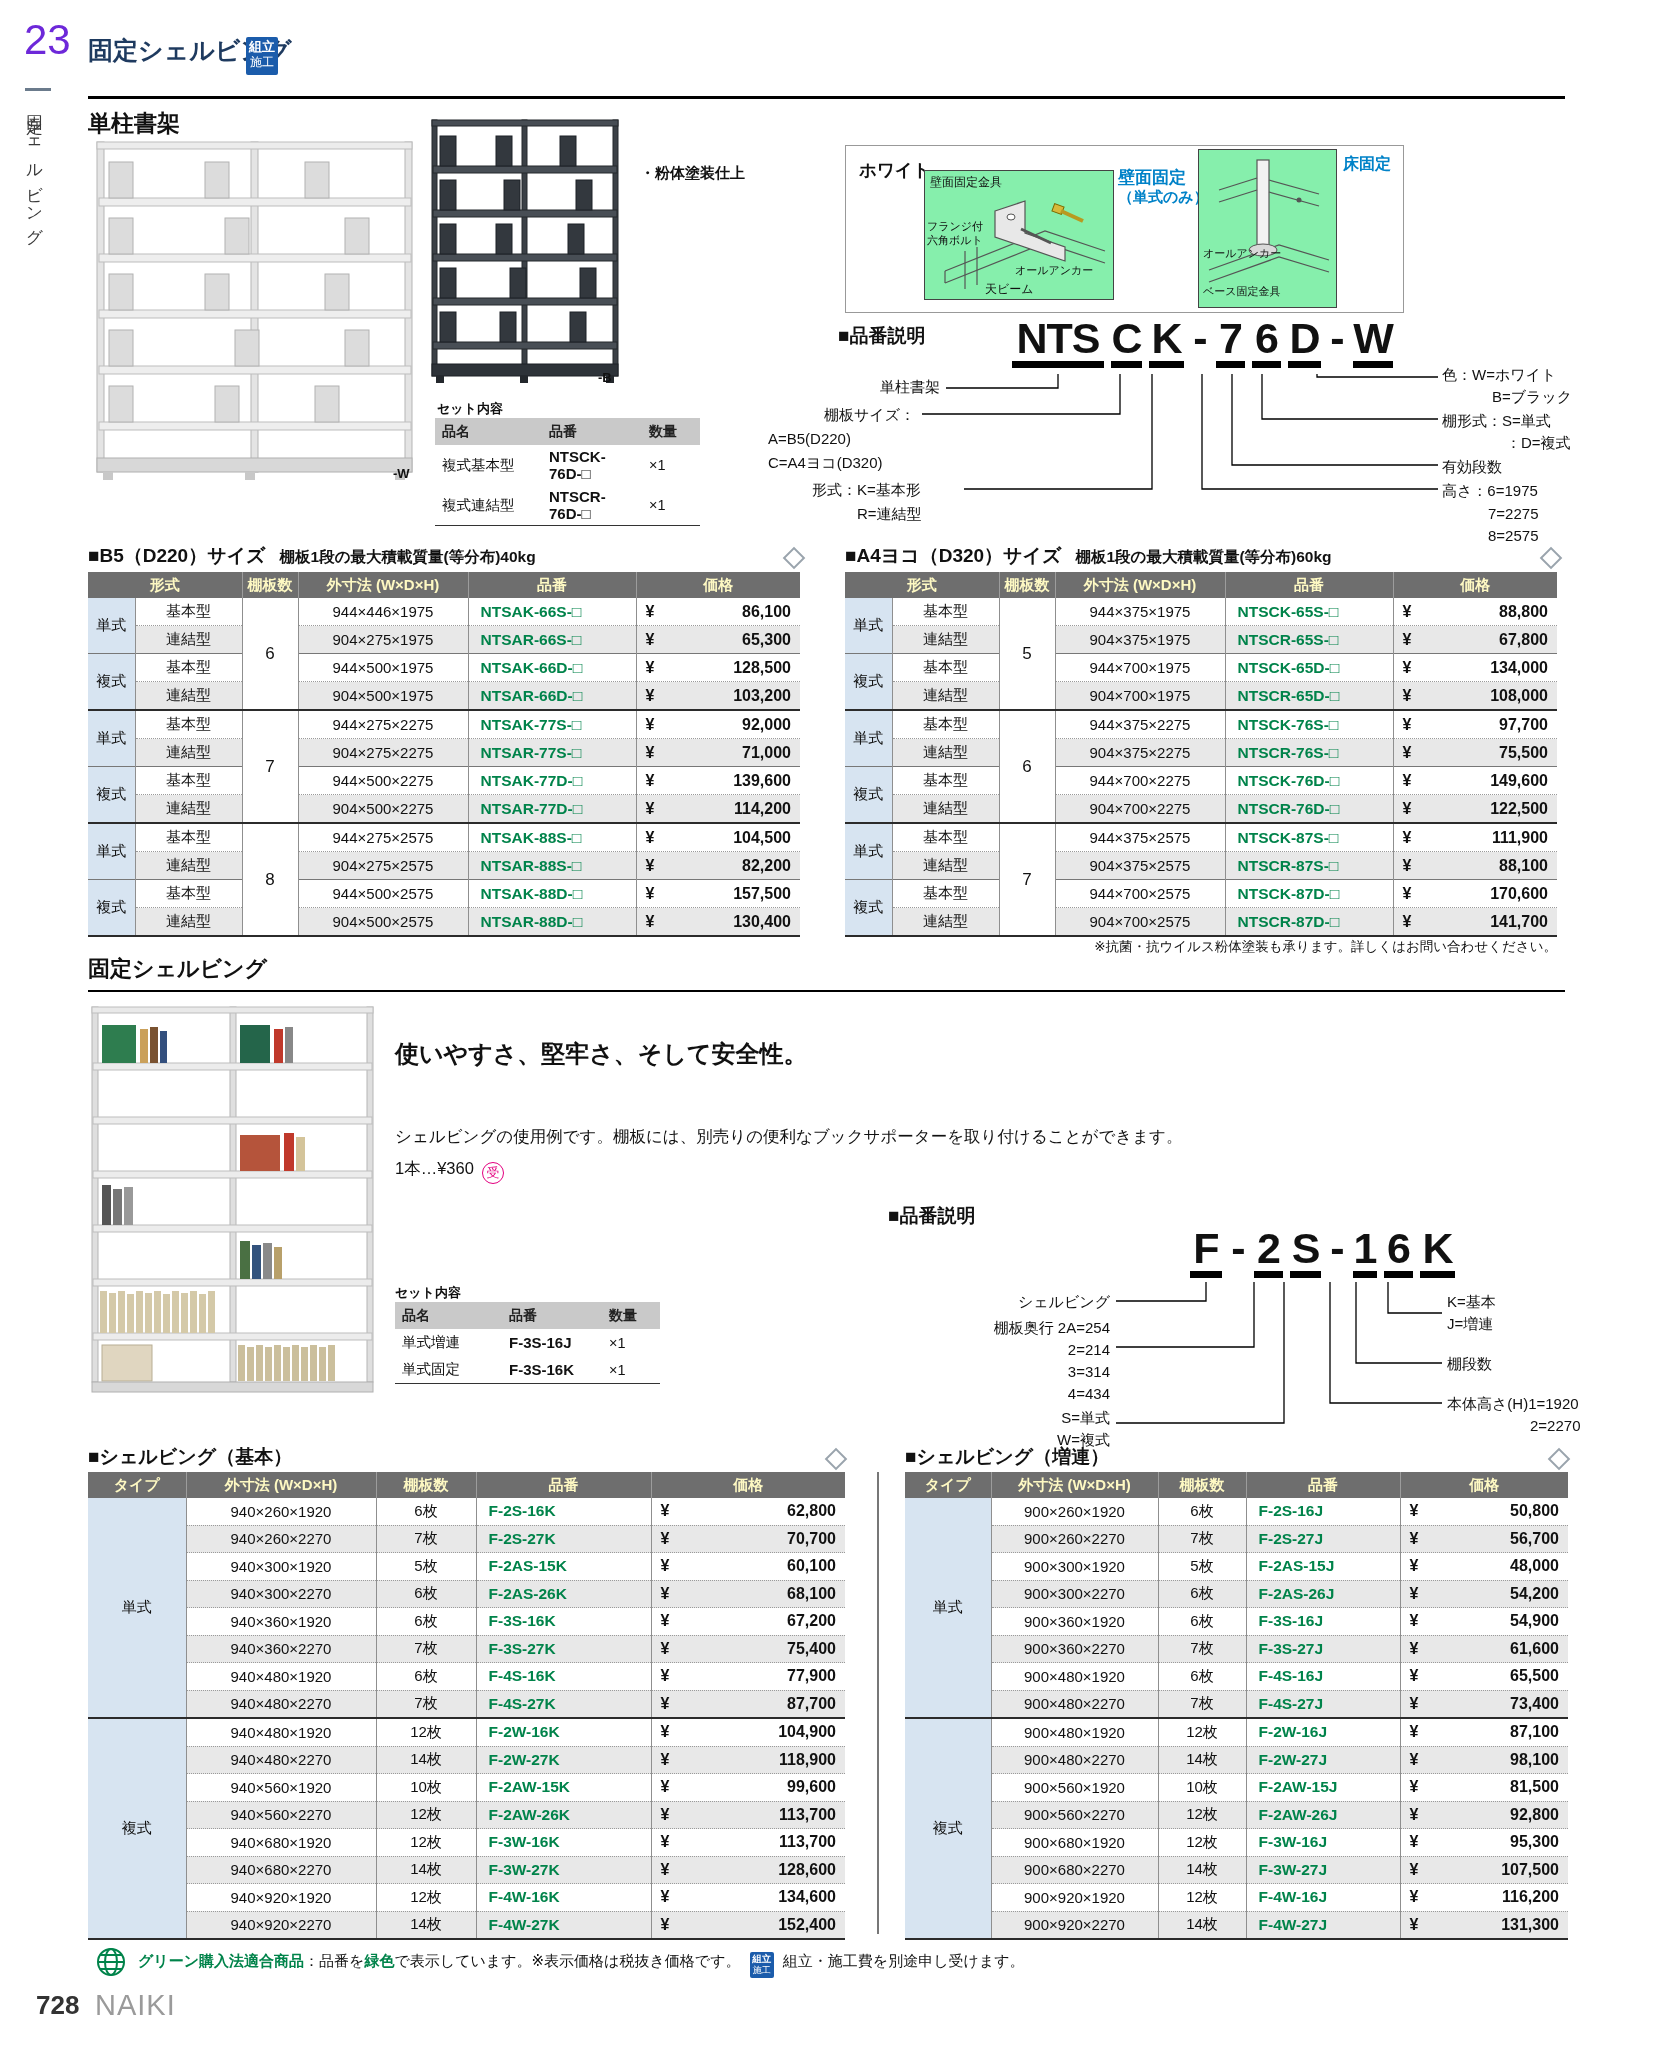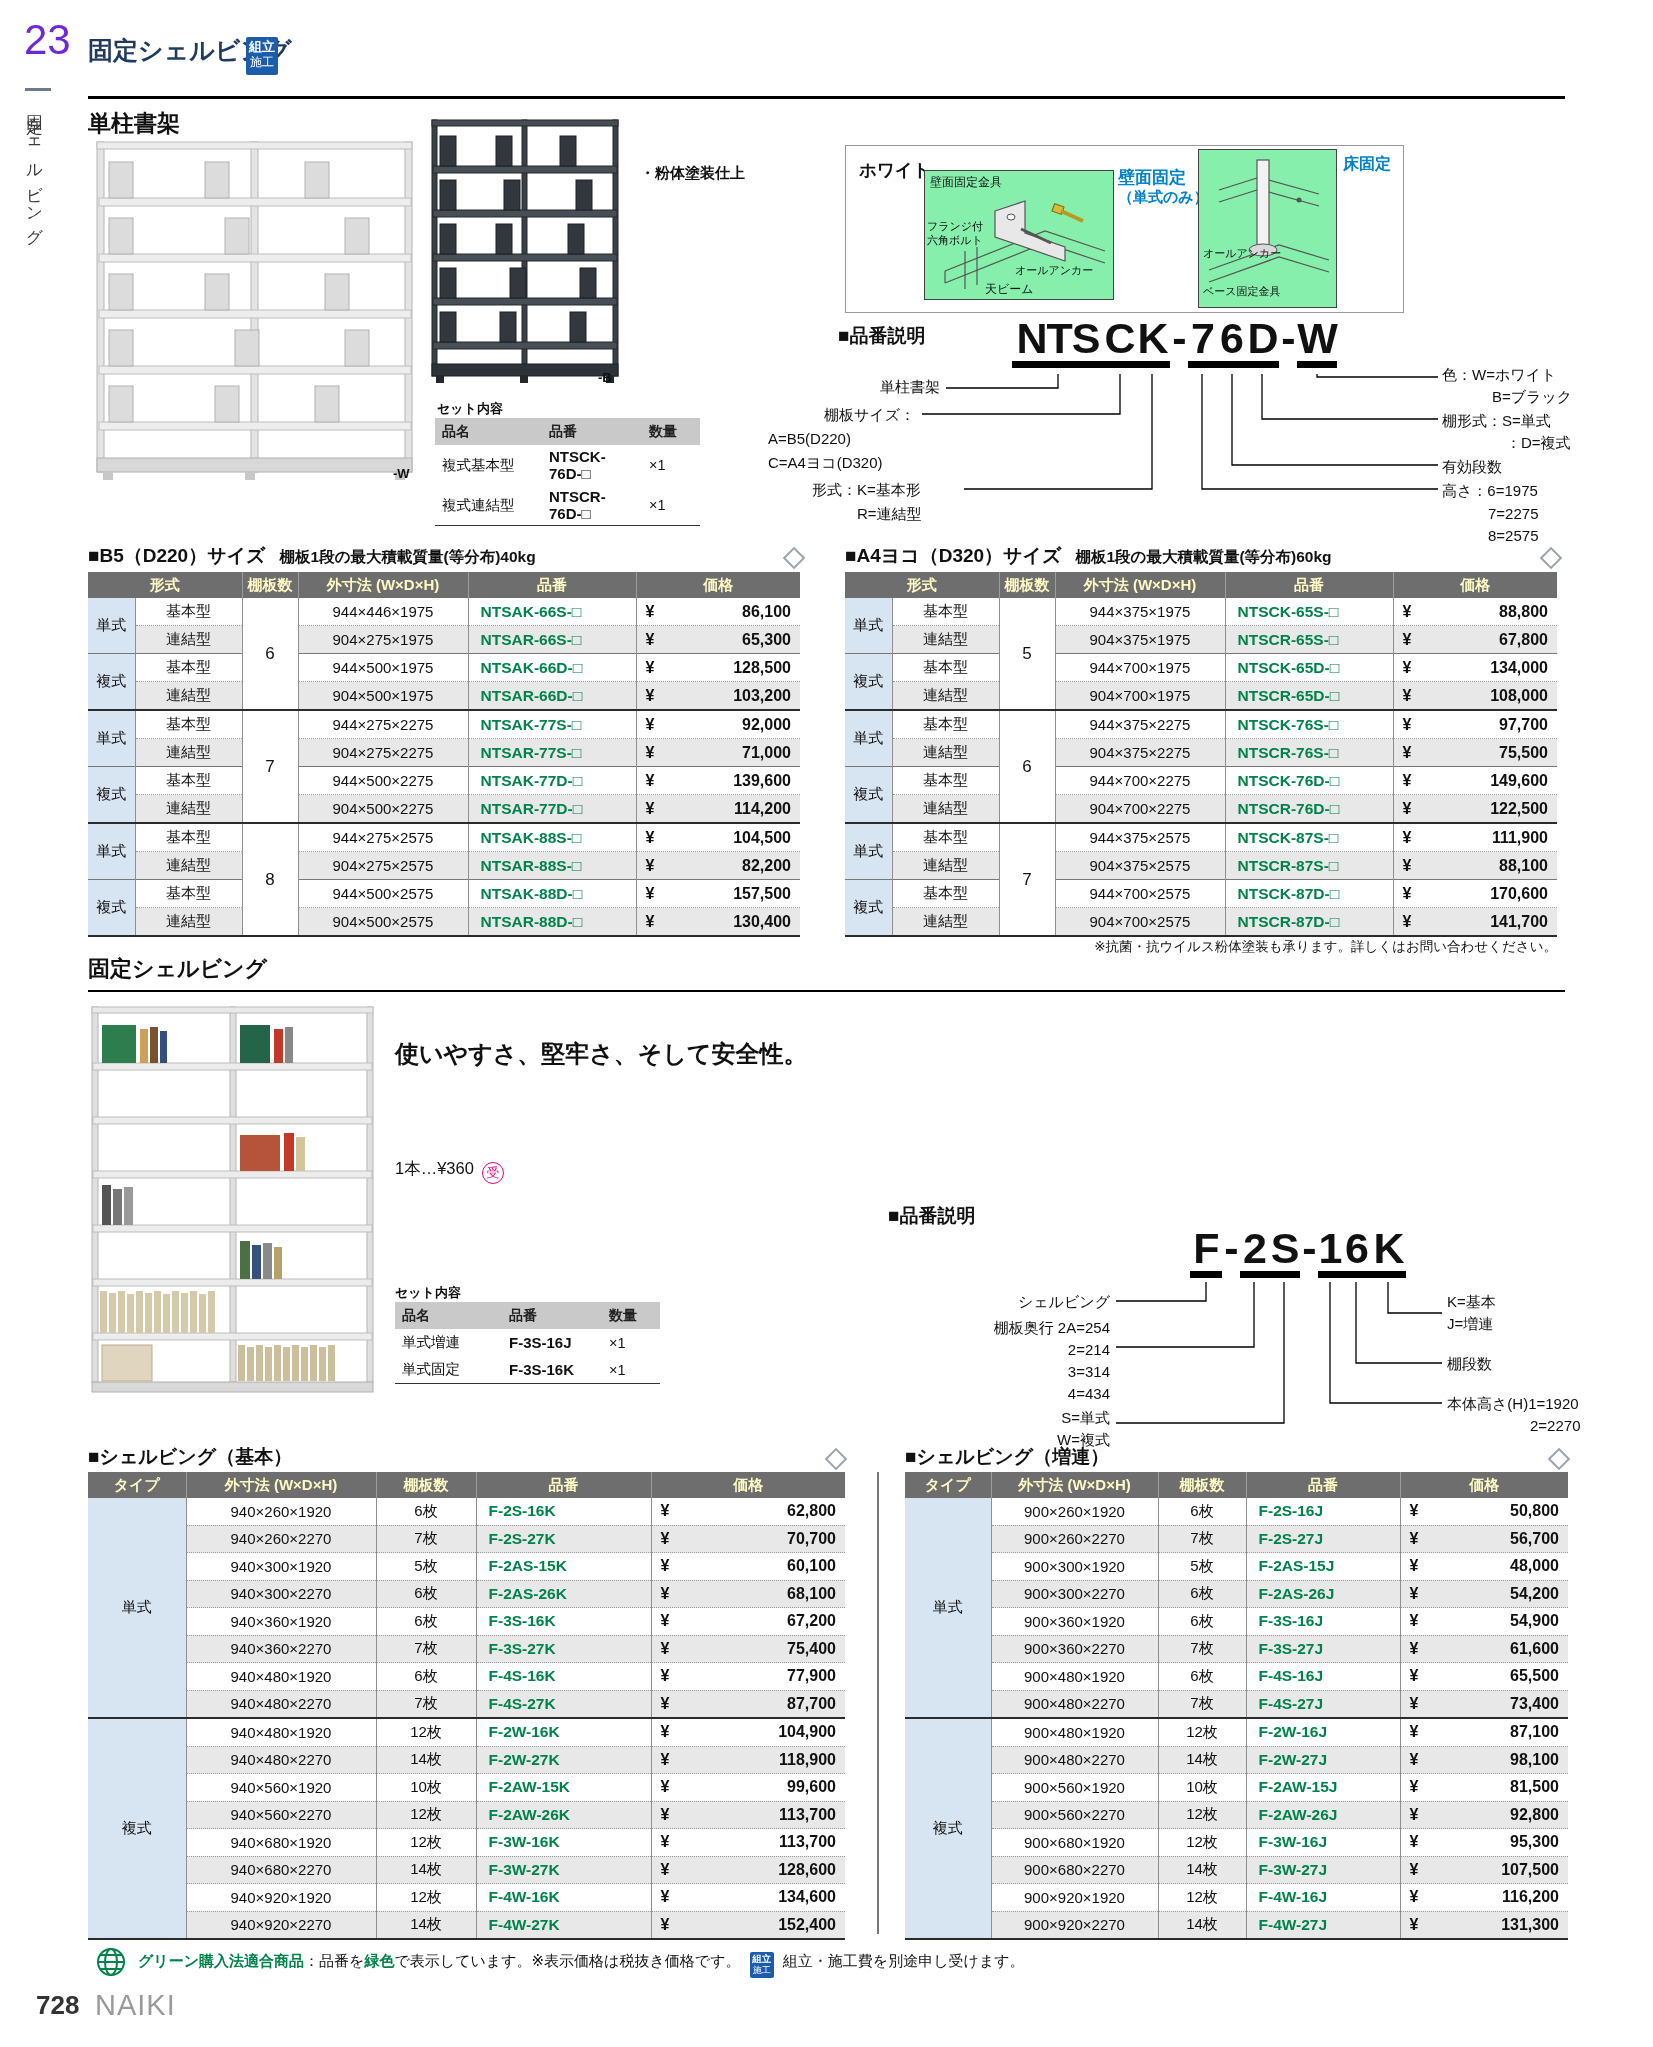--- a/index.html
+++ b/index.html
@@ -22,21 +22,21 @@
   .pw{display:flex;justify-content:space-between;align-items:center;font-weight:bold;font-size:16px;}
   tr.rt-dot td{border-top:1px dotted #9a9a9a;}
   tr.rt-mid td{border-top:1px solid #777;}
   tr.rt-solid td{border-top:2px solid #2b2b2b;}
   
   .settable{border-bottom:1.5px solid #333;}
   .settable th{background:#c9c9c9;color:#222;font-size:14px;text-align:left;padding:3px 7px;height:21px;font-weight:bold;}
   .settable td{text-align:left;padding:3px 7px;font-size:14.5px;height:21px;}
   .settable td.bcode{font-weight:bold;font-size:15px;}
   
-  .bigcode{display:flex;}
+  .bigcode{display:flex;gap:7px;}
   .seg{font-size:43px;font-weight:bold;line-height:46px;text-align:center;letter-spacing:-1px;border-bottom:7px solid #000;}
   .seg.dash{border-bottom-color:transparent;}
   .dlabel{position:absolute;font-size:15px;white-space:nowrap;}
   .tar{text-align:right;}
   .blue{color:#0082c8;font-weight:bold;}
   
   .ttl{font-weight:bold;font-size:19px;white-space:nowrap;}
   .ttl .load{font-size:15.5px;margin-left:14px;}
   .diamond{width:12px;height:12px;border:2px solid #9aa4ad;transform:rotate(45deg);}
   .badge{background:#1b5cab;color:#fff;text-align:center;border-radius:2px;display:inline-block;}
@@ -650,20 +650,21 @@
           <rect x="220" y="340" width="7" height="36"></rect>
           <rect x="229" y="342" width="7" height="34"></rect>
           <rect x="238" y="340" width="7" height="36"></rect>
         </g>
       <rect x="12" y="340" width="50" height="36" fill="#e0d6c0" stroke="#b8ae94"></rect>
     </g>
     <rect x="2" y="377" width="281" height="10" fill="#d8d8d8" stroke="#b0b0b0"></rect>
   </svg>
 
   <div class="abs" style="left:395px;top:1038px;font-size:24px;font-weight:bold;">使いやすさ、堅牢さ、そして安全性。</div>
+  <div class="abs" style="left:395px;top:1126px;font-size:16.5px;">シェルビングの使用例です。棚板には、別売りの便利なブックサポーターを取り付けることができます。</div>
   <div class="abs" style="left:395px;top:1158px;font-size:16.5px;">
     <span>1本…¥360</span><span class="ordermark">受</span>
   </div>
 
   <div class="abs" style="left:395px;top:1284px;font-size:13px;font-weight:bold;">セット内容</div>
   <table class="abs settable" style="left:395px;top:1302px;width:265px;">
     <colgroup>
         <col style="width:107px">
         <col style="width:100px">
         <col style="width:58px">

